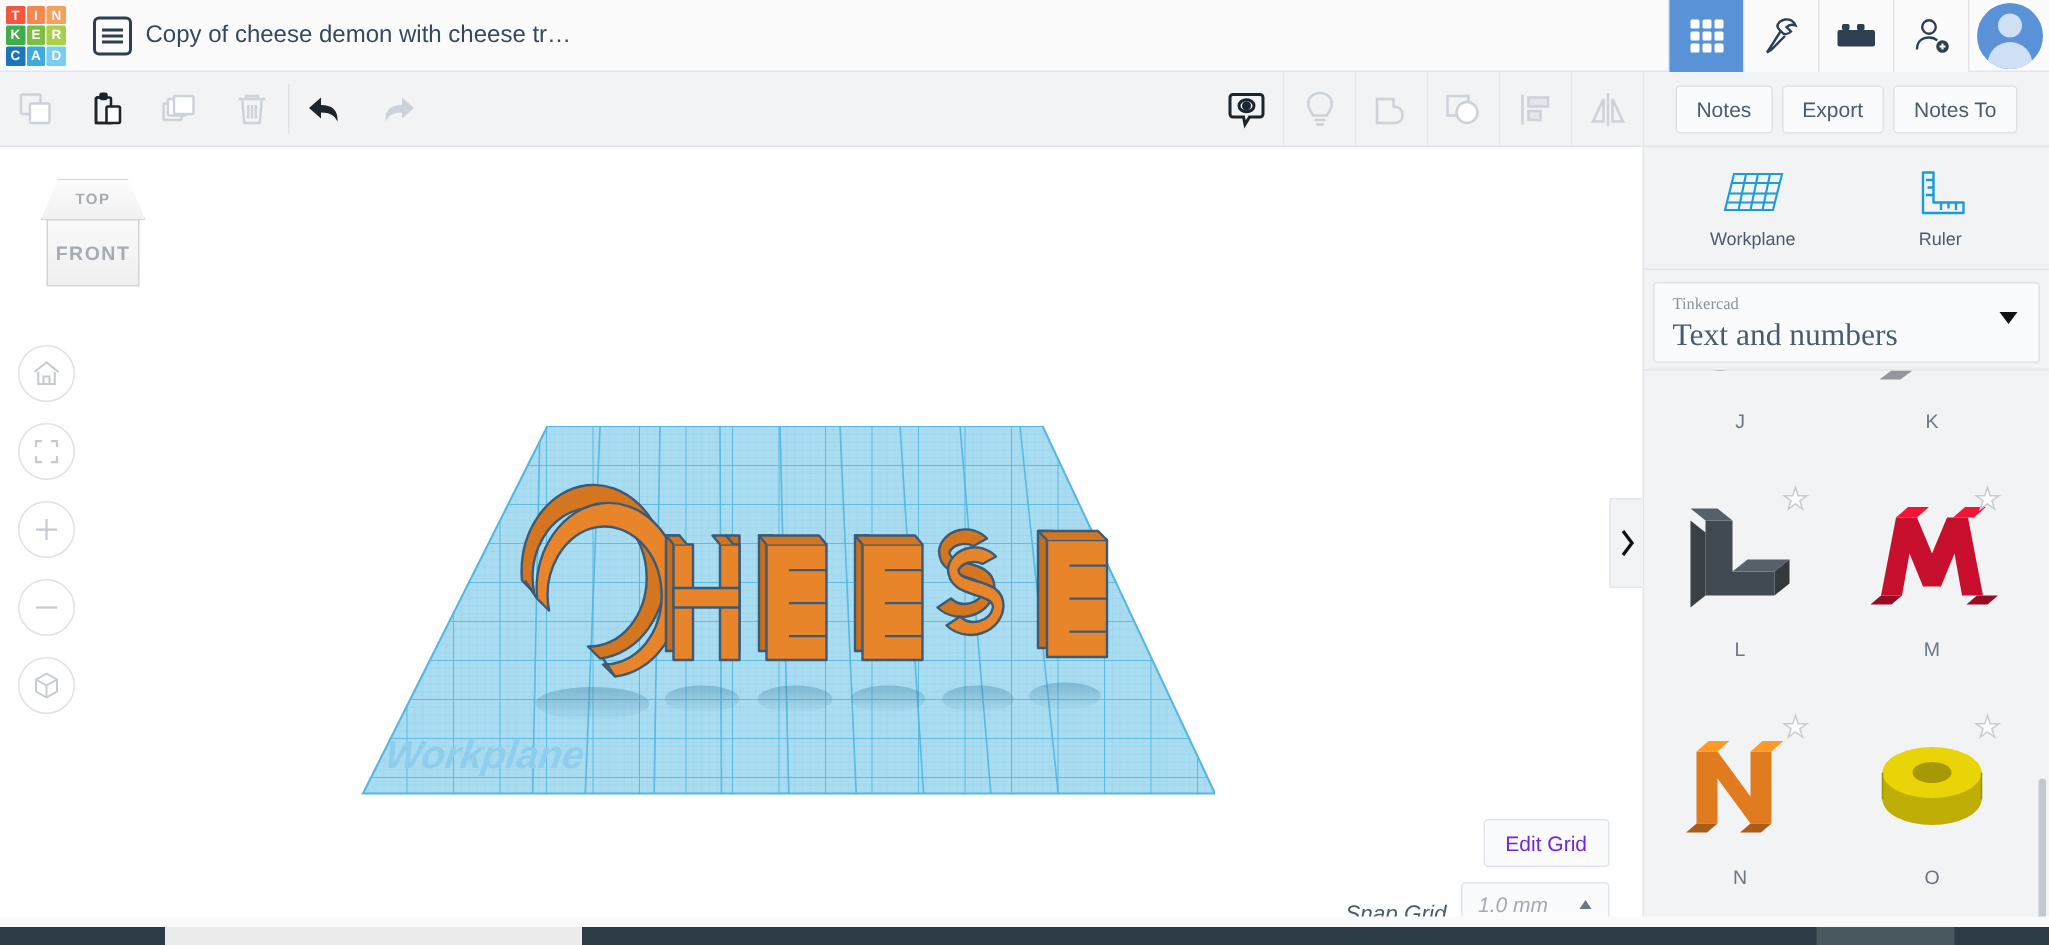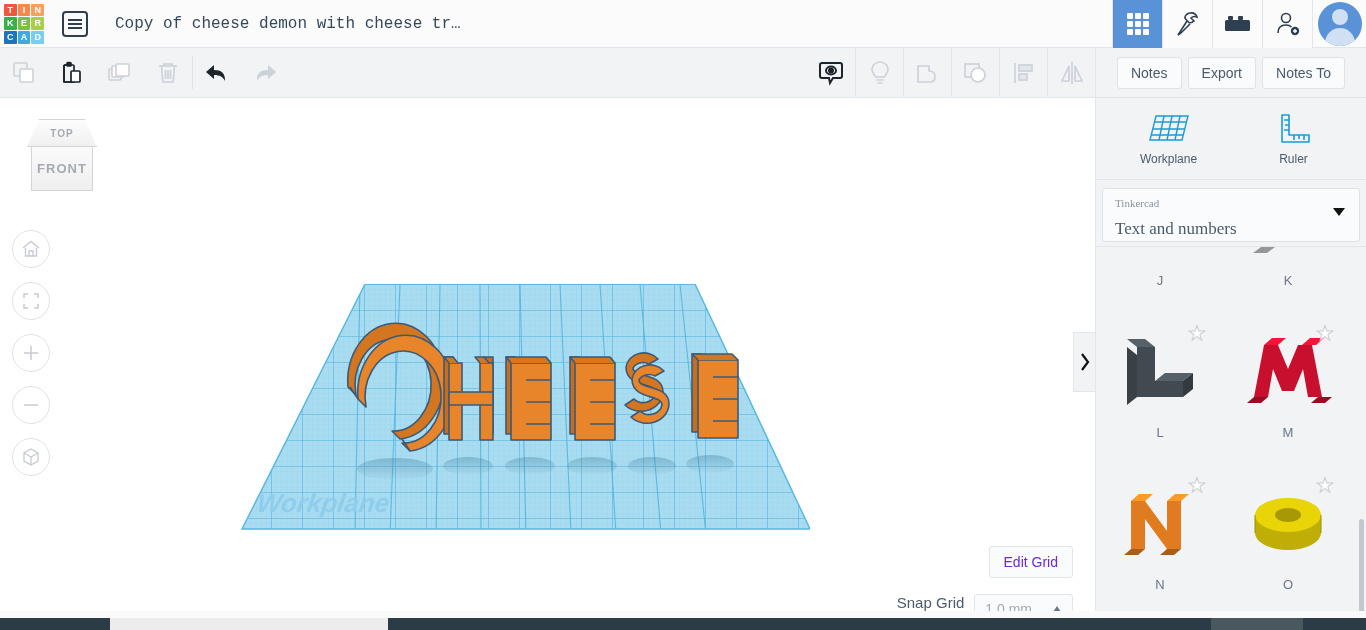--- a/index.html
+++ b/index.html
@@ -28,22 +28,22 @@
   }
   .doc-icon {
     width: 26px; height: 26px; margin-left: 18px;
     border: 2px solid #2d3f50; border-radius: 4px;
     display: flex; flex-direction: column; justify-content: center;
     gap: 2px; padding: 3px 4px; cursor: pointer;
   }
   .doc-icon i { display: block; height: 2px; background: #2d3f50; width: 100%; }
   .doc-icon i:nth-child(odd) { width: 100%; }
   .doc-title {
-    margin-left: 27px; font-size: 16px; color: #36485c;
-    white-space: nowrap; cursor: text; font-family: Liberation Mono, monospace;
+    margin-left: 9px; font-size: 16px; color: #36485c;
+    white-space: nowrap; cursor: text;
   }
   .header-right { margin-left: auto; display: flex; height: 48px; align-items: stretch; }
   .hdr-btn {
     width: 50px; display: flex; align-items: center; justify-content: center;
     border-left: 1px solid #e2e5e9; cursor: pointer; background: #fbfbfc;
   }
   .hdr-btn.active { background: #5a92d8; }
   .avatar-wrap {
     width: 54px; display: flex; align-items: center; justify-content: center;
     border-left: 1px solid #e2e5e9; cursor: pointer;
@@ -116,22 +116,22 @@
   }
   .cheese { position: absolute; left: 0; top: 0; }
 
   .edit-grid {
     position: absolute; right: 22px; bottom: 48px;
     padding: 7px 14px; font-size: 14px; color: #6d28d9;
     background: #fafbfc; border: 1px solid #e2e5e9; border-radius: 3px;
     cursor: pointer;
   }
   .snapbar {
-    position: absolute; right: 22px; bottom: 2px;
-    display: flex; align-items: flex-start; gap: 10px;
+    position: absolute; right: 22px; bottom: 8px;
+    display: flex; align-items: flex-end; gap: 10px; font-style: italic;
   }
   .snap-label { font-size: 15px; color: #4a5b6d; }
   .snap-select {
     display: flex; align-items: center; gap: 20px;
     padding: 6px 10px; font-size: 14px; color: #a3aab4;
     background: #fafbfc; border: 1px solid #e2e5e9; border-radius: 3px;
     cursor: pointer; min-width: 92px; justify-content: space-between;
   }
 
   
@@ -164,21 +164,21 @@
     display: flex; flex-direction: column; align-items: center; gap: 4px;
     cursor: pointer; width: 76px;
   }
   .tool span { font-size: 12px; color: #4a5b6d; }
   .dropdown {
     margin: 8px 6px; padding: 8px 12px; height: 54px;
     background: #fafbfc; border: 1px solid #dfe2e6; border-radius: 3px;
     cursor: pointer; position: relative; font-family: Liberation Serif, serif;
   }
   .dd-sub { font-size: 11px; color: #8a93a0; }
-  .dd-main { font-size: 17px; color: #4a5b6d; margin-top: 10px; }
+  .dd-main { font-size: 21px; color: #4a5b6d; margin-top: 2px; }
   .dd-arrow {
     position: absolute; right: 14px; top: 19px;
     width: 0; height: 0; border-left: 6px solid transparent;
     border-right: 6px solid transparent; border-top: 8px solid #111;
   }
   .shapes {
     position: absolute; top: 198px; left: 0; width: 271px; height: 372px;
     overflow: hidden; background: #f2f3f5; border-top: 1px solid #e2e5e9;
   }
   .shape-grid {

